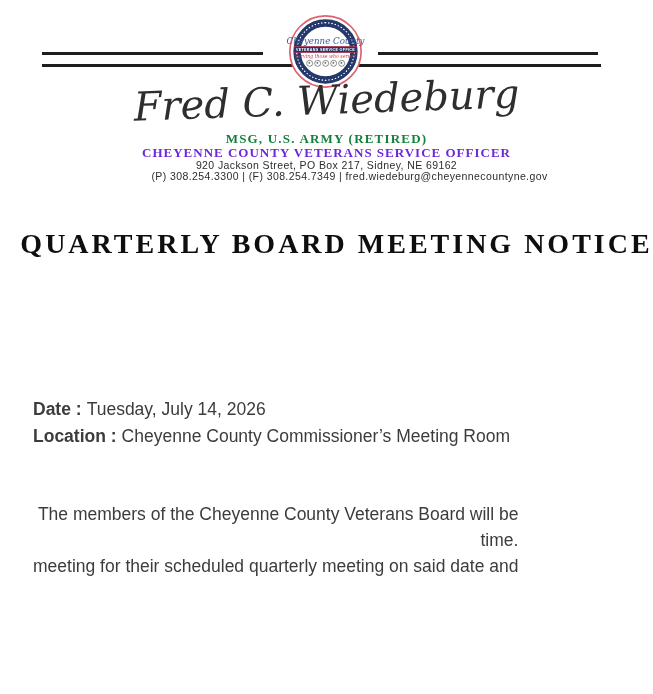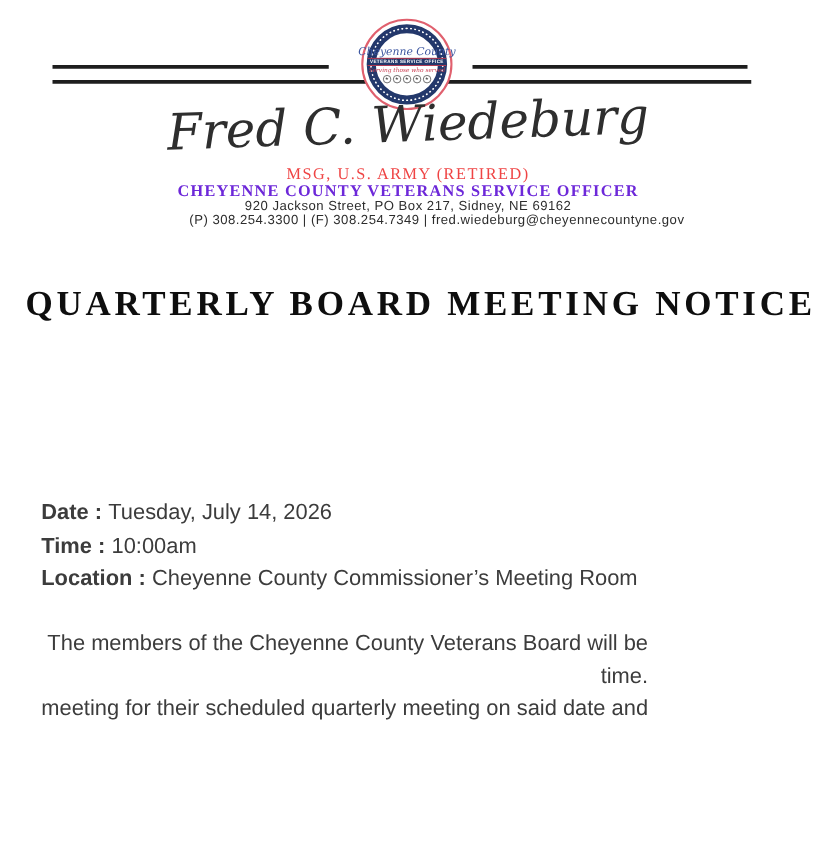--- a/index.html
+++ b/index.html
@@ -72,22 +72,22 @@
   .signature{
     position:absolute;left:0;right:0;top:76px;
     text-align:center;
     font-family:"DejaVu Serif",serif;font-style:italic;
     font-size:40px;color:#2e2e2e;
     transform:rotate(-2deg);
     line-height:1.2;z-index:3;
   }
   .rank-line{
     position:absolute;left:0;right:0;top:131px;text-align:center;
-    font-family:"Liberation Serif",serif;font-weight:normal;
-    font-size:13px;letter-spacing:1.2px;color:#ef4444;
+    font-family:"Liberation Serif",serif;font-weight:bold;
+    font-size:13px;letter-spacing:1.2px;color:#15803d;
   }
   .office-line{
     position:absolute;left:0;right:0;top:145px;text-align:center;
     font-family:"Liberation Serif",serif;font-weight:bold;
     font-size:13px;letter-spacing:1px;color:#6d28d9;
   }
   .address-line{
     position:absolute;left:0;right:0;top:159px;text-align:center;
     font-size:10.5px;letter-spacing:0.4px;color:#2d2d2d;
   }
@@ -148,23 +148,20 @@
   <div class="contact-line">(P) 308.254.3300 | (F) 308.254.7349 | fred.wiedeburg@cheyennecountyne.gov</div>
 
   <div class="notice-title">QUARTERLY BOARD MEETING NOTICE</div>
 
 
   <div class="body-text fields">
     <div class="field-row">
       <span class="field-label">Date :</span><span>Tuesday, July 14, 2026</span>
     </div>
     <div class="field-row">
-      <span class="field-label">Time :</span><span>10:00am</span>
-    </div>
-    <div class="field-row">
       <span class="field-label">Location :</span><span>Cheyenne County Commissioner’s Meeting Room</span>
     </div>
   </div>
 
   <div class="body-text para para-1">
     <div>The members of the Cheyenne County Veterans Board will be</div>
     <div>time.</div>
     <div>meeting for their scheduled quarterly meeting on said date and</div>
   </div>
 

